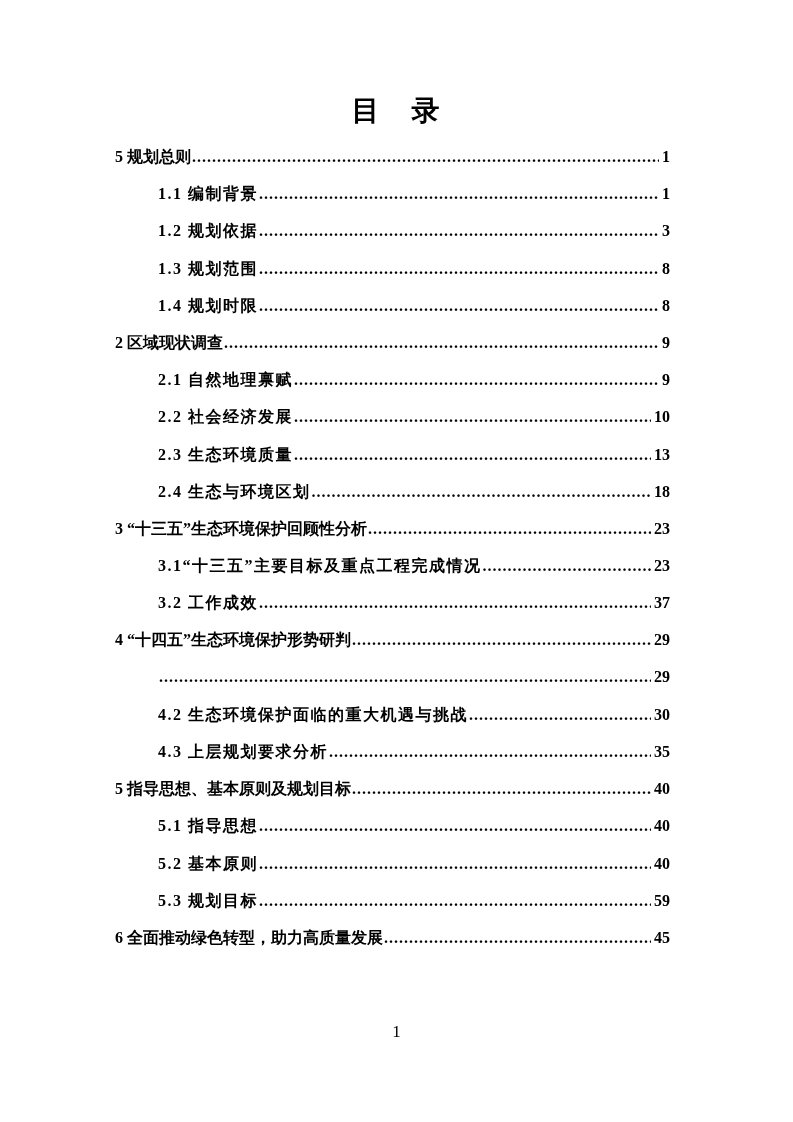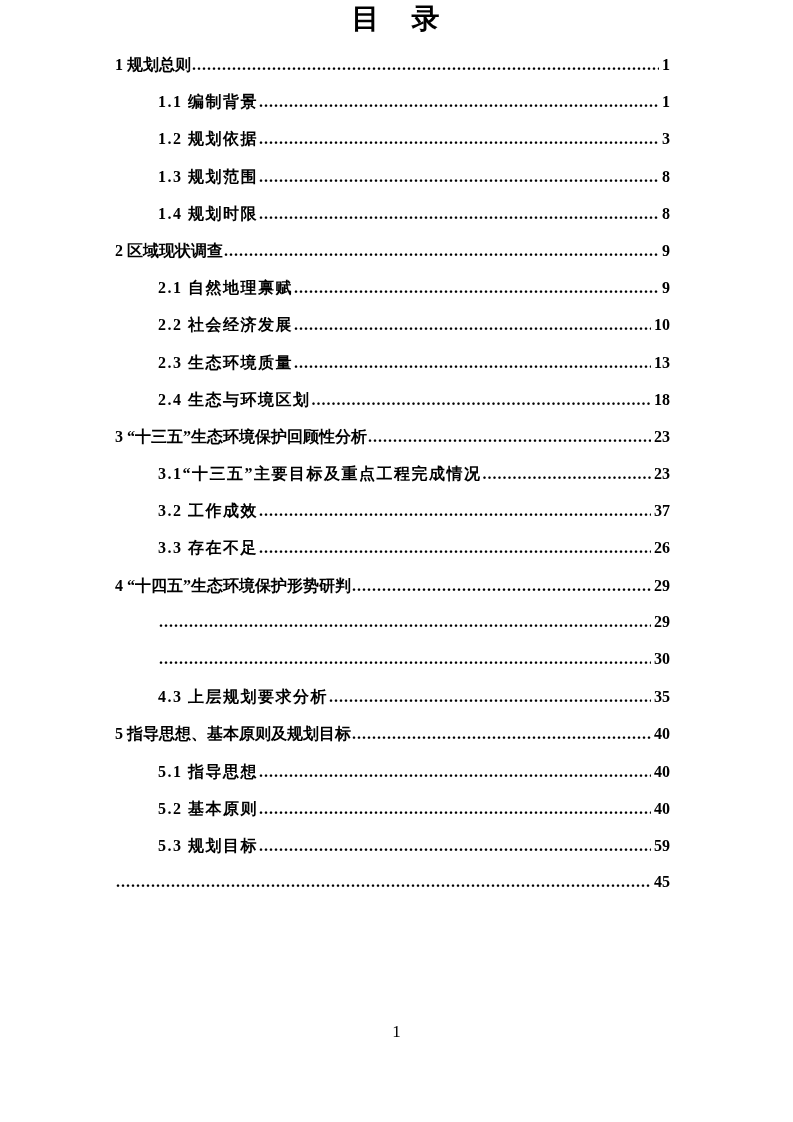--- a/index.html
+++ b/index.html
@@ -13,20 +13,21 @@
     height: 1122px;
     margin: 0 auto;
     background: #ffffff;
     color: #000000;
     font-family: "Liberation Serif", "DejaVu Serif", serif;
     overflow: hidden;
     box-sizing: border-box;
   }
   .toc-title {
     margin: 0;
+    padding-top: 92px;
     text-align: center;
     font-size: 28px;
     line-height: 38px;
     font-weight: bold;
     letter-spacing: 2px;
   }
   .toc-list {
     margin-top: 17px;
     padding-left: 115px;
     padding-right: 123px;
@@ -77,21 +78,21 @@
     font-size: 17px;
   }
 </style>
 </head>
 <body>
 
 <div class="page">
   <h1 class="toc-title">目　录</h1>
   <div class="toc-list">
   <div class="toc-row level-1">
-    <span class="toc-label">1 规划总则</span>
+    <span class="toc-label">5 规划总则</span>
     <span class="toc-dots"></span>
     <span class="toc-page">1</span>
   </div>
 
   <div class="toc-row level-2">
     <span class="toc-label">1.1 编制背景</span>
     <span class="toc-dots"></span>
     <span class="toc-page">1</span>
   </div>
 
@@ -154,38 +155,34 @@
     <span class="toc-dots"></span>
     <span class="toc-page">23</span>
   </div>
 
   <div class="toc-row level-2">
     <span class="toc-label">3.2 工作成效</span>
     <span class="toc-dots"></span>
     <span class="toc-page">37</span>
   </div>
 
-  <div class="toc-row level-2">
-    <span class="toc-label">3.3 存在不足</span>
-    <span class="toc-dots"></span>
-    <span class="toc-page">26</span>
-  </div>
 
   <div class="toc-row level-1">
     <span class="toc-label">4 “十四五”生态环境保护形势研判</span>
     <span class="toc-dots"></span>
     <span class="toc-page">29</span>
   </div>
 
   <div class="toc-row level-2">
     <span class="toc-dots"></span>
     <span class="toc-page">29</span>
   </div>
 
   <div class="toc-row level-2">
+    <span class="toc-label">4.2 生态环境保护面临的重大机遇与挑战</span>
     <span class="toc-dots"></span>
     <span class="toc-page">30</span>
   </div>
 
   <div class="toc-row level-2">
     <span class="toc-label">4.3 上层规划要求分析</span>
     <span class="toc-dots"></span>
     <span class="toc-page">35</span>
   </div>
 
@@ -207,20 +204,21 @@
     <span class="toc-page">40</span>
   </div>
 
   <div class="toc-row level-2">
     <span class="toc-label">5.3 规划目标</span>
     <span class="toc-dots"></span>
     <span class="toc-page">59</span>
   </div>
 
   <div class="toc-row level-1">
+    <span class="toc-label">6 全面推动绿色转型，助力高质量发展</span>
     <span class="toc-dots"></span>
     <span class="toc-page">45</span>
   </div>
 </div>
   <div class="page-footer">
     <span>1</span>
   </div>
 </div>
 
 </body></html>

